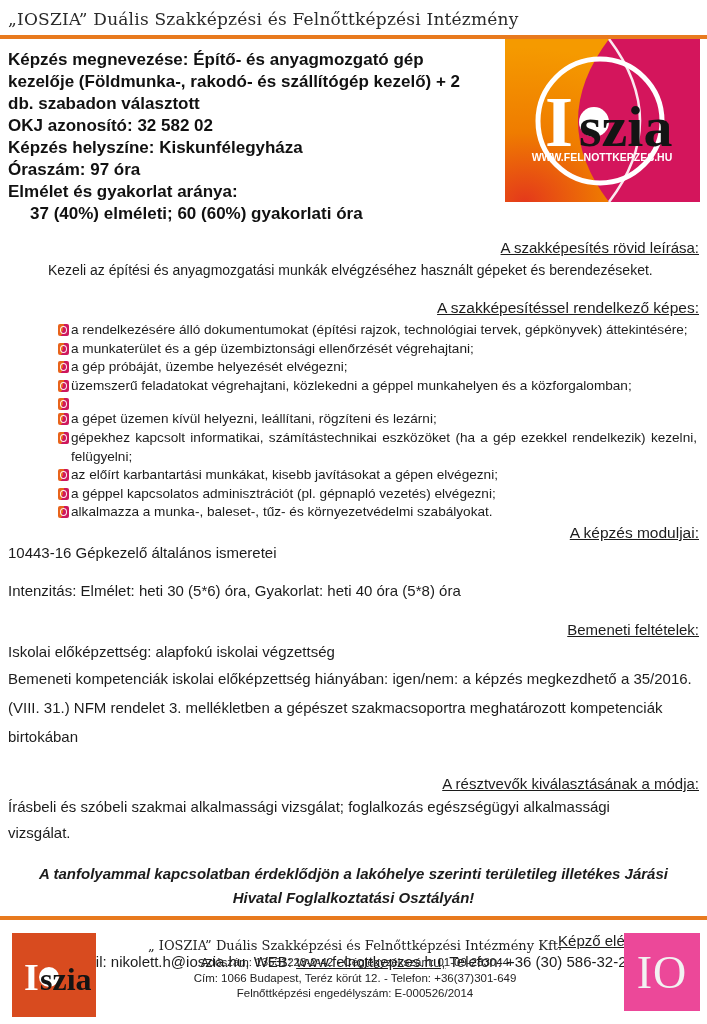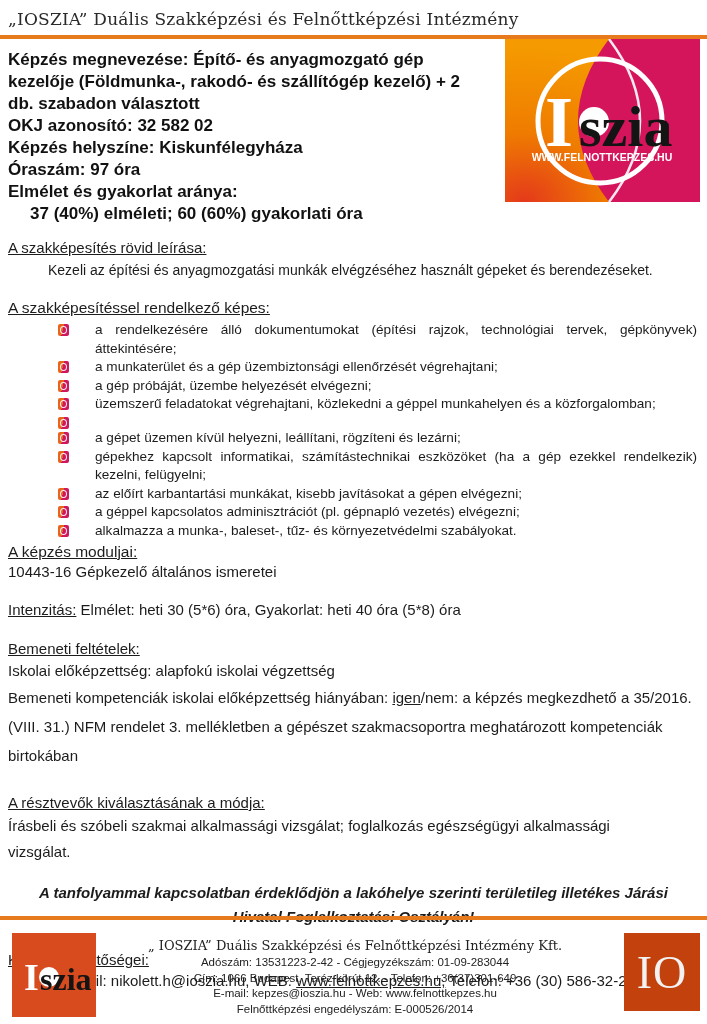--- a/index.html
+++ b/index.html
@@ -29,51 +29,51 @@
   .course-lines .indent { padding-left: 22px; }
 
   .big-logo {
     position: absolute; top: 0px; right: 7px;
     width: 195px; height: 163px; display: block;
   }
 
   
   .content { padding: 0 8px; }
   .sec-heading {
-    font-size: 15px; text-decoration: underline; color: #1c1c1c;
+    font-size: 15px; text-decoration: underline; color: #1c1c1c; text-align: right;
   }
   .body-text { font-size: 14px; line-height: 20px; }
   .indent-1 { padding-left: 40px; }
 
   .short-desc-heading { margin-top: 14px; }
   .short-desc-body { margin-top: 4px; }
 
   .cap-heading { margin-top: 19px; font-size: 15.5px; }
   .cap-list { list-style: none; margin-top: 4px; }
   .cap-item {
-    display: flex; align-items: flex-start; gap: 26px;
+    display: flex; align-items: flex-start; gap: 2px;
     padding-left: 50px; padding-right: 2px;
     font-size: 13.6px; line-height: 18.6px;
   }
   .cap-item .txt { text-align: justify; flex: 1; }
   .bullet-icon {
     flex: 0 0 11px; width: 11px; height: 12px; margin-top: 3px;
     background: linear-gradient(105deg, #e8641c 45%, #ce175c 45%);
     border-radius: 2px; position: relative;
   }
   .bullet-icon::after {
     content: ""; position: absolute; inset: 2px;
     border: 1.5px solid rgba(255,255,255,0.92); border-radius: 50%;
   }
 
   .modules-heading { margin-top: 2px; font-size: 15.5px; }
   .module-line { font-size: 15px; line-height: 22px; }
 
   .intensity-line { margin-top: 18px; font-size: 15px; }
-  .u { text-decoration: underline; }
+  .u { }
 
   .entry-heading { margin-top: 22px; }
   .entry-line1 { font-size: 15px; line-height: 24px; margin-top: 2px; }
   .entry-line2 { font-size: 15px; line-height: 29px; width: 690px; }
 
   .selection-heading { margin-top: 24px; }
   .selection-body { font-size: 15px; line-height: 26px; width: 660px; margin-top: 2px; }
 
   .notice {
     margin-top: 16px; text-align: center;
@@ -85,21 +85,21 @@
   .contact-heading { margin-top: 22px; }
   .contact-line { font-size: 15px; margin-top: 4px; padding-left: 52px; }
   .contact-line a { color: #1c1c1c; text-decoration: underline; }
 
   
   .footer-rule { position: absolute; left: 0; top: 916px; }
   .footer { position: absolute; left: 0; top: 930px; width: 707px; height: 94px; }
   .footer-logo-left { position: absolute; left: 12px; top: 3px; width: 84px; height: 84px; display: block; }
   .footer-logo-right {
     position: absolute; right: 7px; top: 3px; width: 76px; height: 78px;
-    background: #c2410c; color: #f2f2f2;
+    background: #ec4899; color: #f2f2f2;
     display: flex; align-items: center; justify-content: center;
     font-family: "Liberation Serif", serif; font-size: 46px; letter-spacing: 1px;
   }
   .footer-center { position: absolute; left: 110px; width: 490px; top: 8px; text-align: center; }
   .footer-company {
     font-family: "DejaVu Serif", serif; font-size: 13px; color: #222; margin-bottom: 2px;
   }
   .footer-line { font-size: 11.5px; line-height: 15.5px; color: #222; }
 </style>
 </head>
@@ -220,20 +220,19 @@
       <rect width="84" height="84" fill="#d84b1f"></rect>
       <text x="12" y="57" font-size="38" fill="#ffffff" font-family="Liberation Serif, serif" font-weight="bold">I</text>
       <circle cx="37" cy="44" r="10" fill="#ffffff"></circle>
       <text x="28" y="57" font-size="32" fill="#141414" font-family="Liberation Serif, serif" font-weight="bold">szia</text>
     </svg>
 
     <div class="footer-center">
       <div class="footer-company">„ IOSZIA” Duális Szakképzési és Felnőttképzési Intézmény Kft.</div>
       <div class="footer-line">Adószám: 13531223-2-42 - Cégjegyzékszám: 01-09-283044</div>
       <div class="footer-line">Cím: 1066 Budapest, Teréz körút 12. - Telefon: +36(37)301-649</div>
-      <div class="footer-line">E-mail: kepzes@ioszia.hu - Web: www.felnottkepzes.hu</div>
       <div class="footer-line">Felnőttképzési engedélyszám: E-000526/2014</div>
     </div>
 
     <div class="footer-logo-right">IO</div>
   </div>
 
 </div>
 
 </body></html>

